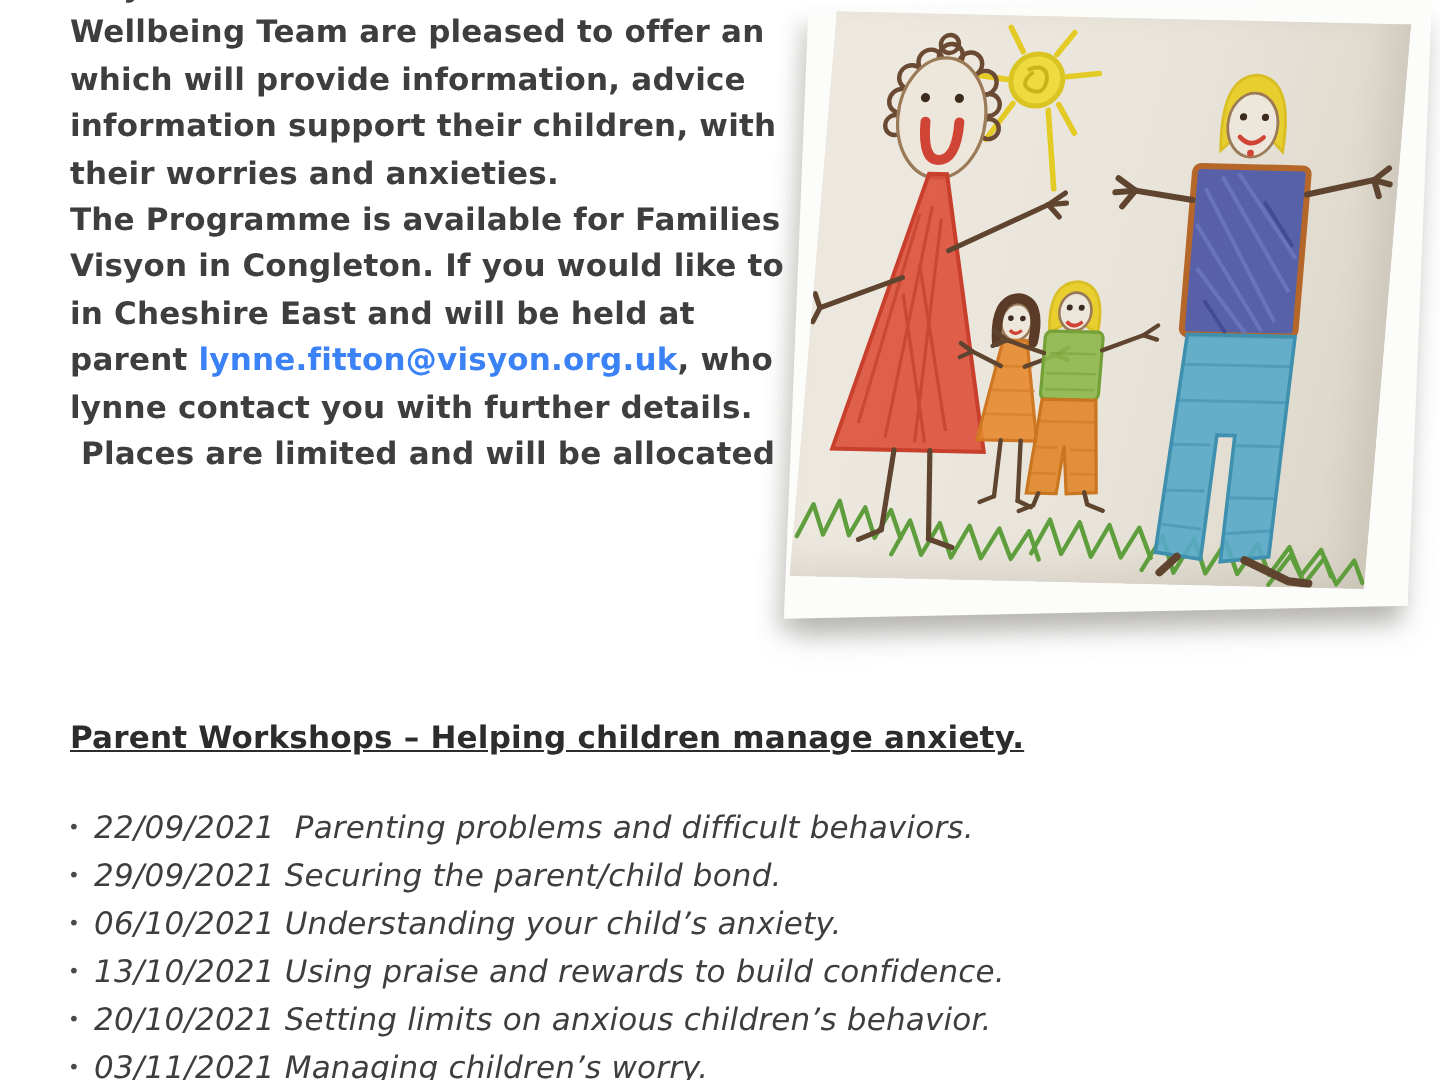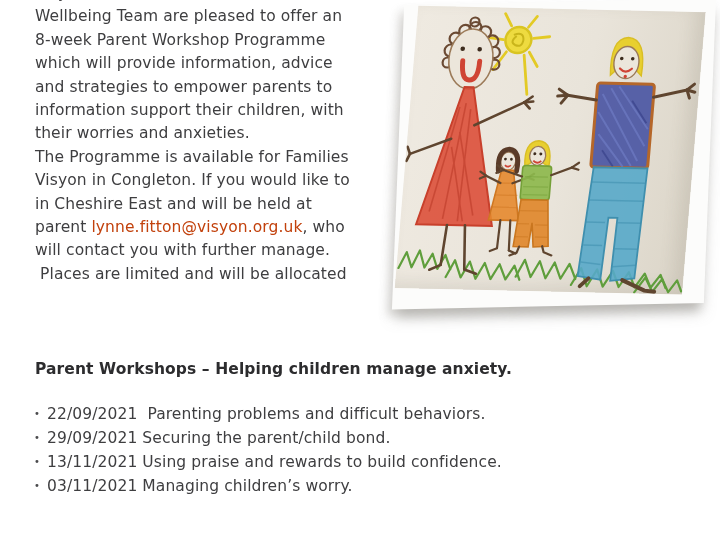--- a/index.html
+++ b/index.html
@@ -3,29 +3,29 @@
 <meta charset="utf-8">
 <style>
   html,body{margin:0;padding:0;}
   .page{
     position:relative;width:720px;height:540px;background:#ffffff;
     overflow:hidden;font-family:"DejaVu Sans","Liberation Sans",sans-serif;
   }
   
   .intro{position:absolute;left:35px;top:-18px;font-size:15.5px;line-height:23.4px;
          color:#3e3e40;letter-spacing:.1px;}
-  .intro .line{white-space:pre;height:23.4px;}
-  .email{color:#c2410c;}
+  .intro .line{white-space:pre;height:23.4px;font-weight:bold;}
+  .email{color:#3b82f6;}
   
   .ws-heading{position:absolute;left:35px;top:360px;margin:0;font-size:15.5px;
-              font-weight:bold;color:#2c2c2e;letter-spacing:.1px;white-space:pre;}
+              font-weight:bold;color:#2c2c2e;letter-spacing:.1px;white-space:pre;text-decoration:underline;}
   
   .ws-list{position:absolute;left:34px;top:402px;margin:0;padding:0;list-style:none;
            font-size:15.5px;color:#3e3e40;letter-spacing:.1px;}
-  .ws-item{height:24px;line-height:24px;white-space:pre;}
+  .ws-item{height:24px;line-height:24px;white-space:pre;font-style:italic;}
   .bullet{font-size:10px;vertical-align:2px;margin-right:7px;color:#4a4a4c;}
   
   .photo-card{
     position:absolute;left:398px;top:2px;width:312px;height:304px;background:#fcfcfb;
     transform:rotate(-1.2deg) skewX(-3.5deg);transform-origin:50% 50%;
     box-shadow:-5px 6px 9px rgba(168,165,160,.30), 0 11px 14px -3px rgba(122,119,114,.50);
   }
   .photo-paper{
     position:absolute;left:8px;top:7px;width:288px;height:282px;
     transform:rotate(2.5deg);transform-origin:50% 50%;
@@ -35,39 +35,39 @@
   .photo-paper svg{display:block;width:288px;height:282px;}
 </style>
 </head>
 <body>
 
 <div class="page">
 
   <div class="intro">
     <div class="line">Visyon's Emotional Health and</div>
     <div class="line">Wellbeing Team are pleased to offer an</div>
-    <div class="line">8-week Parent Workshop Programme</div>
     <div class="line">which will provide information, advice</div>
-    <div class="line">and strategies to empower parents to</div>
     <div class="line">information support their children, with</div>
     <div class="line">their worries and anxieties.</div>
     <div class="line">The Programme is available for Families</div>
     <div class="line">Visyon in Congleton. If you would like to</div>
     <div class="line">in Cheshire East and will be held at</div>
     <div class="line"><span>parent </span><span class="email">lynne.fitton@visyon.org.uk</span><span>, who</span></div>
-    <div class="line">will contact you with further manage.</div>
+    <div class="line">lynne contact you with further details.</div>
     <div class="line"> Places are limited and will be allocated</div>
   </div>
 
   <h2 class="ws-heading">Parent Workshops – Helping children manage anxiety.</h2>
 
   <ul class="ws-list">
     <li class="ws-item"><span class="bullet">•</span><span>22/09/2021  Parenting problems and difficult behaviors.</span></li>
     <li class="ws-item"><span class="bullet">•</span><span>29/09/2021 Securing the parent/child bond.</span></li>
-    <li class="ws-item"><span class="bullet">•</span><span>13/11/2021 Using praise and rewards to build confidence.</span></li>
+    <li class="ws-item"><span class="bullet">•</span><span>06/10/2021 Understanding your child’s anxiety.</span></li>
+    <li class="ws-item"><span class="bullet">•</span><span>13/10/2021 Using praise and rewards to build confidence.</span></li>
+    <li class="ws-item"><span class="bullet">•</span><span>20/10/2021 Setting limits on anxious children’s behavior.</span></li>
     <li class="ws-item"><span class="bullet">•</span><span>03/11/2021 Managing children’s worry.</span></li>
   </ul>
 
   <div class="photo-card">
     <div class="photo-paper">
       <svg viewBox="0 0 288 282">
 
         <g>
           <circle cx="103" cy="32" r="13" fill="#eed92f" fill-opacity=".9" stroke="#d9c421" stroke-width="2.5"></circle>
           <path d="M98,27 q10,-4 10,5 q-1,8 -8,5 q-6,-3 1,-9" fill="none" stroke="#c9b51b" stroke-width="2"></path>

